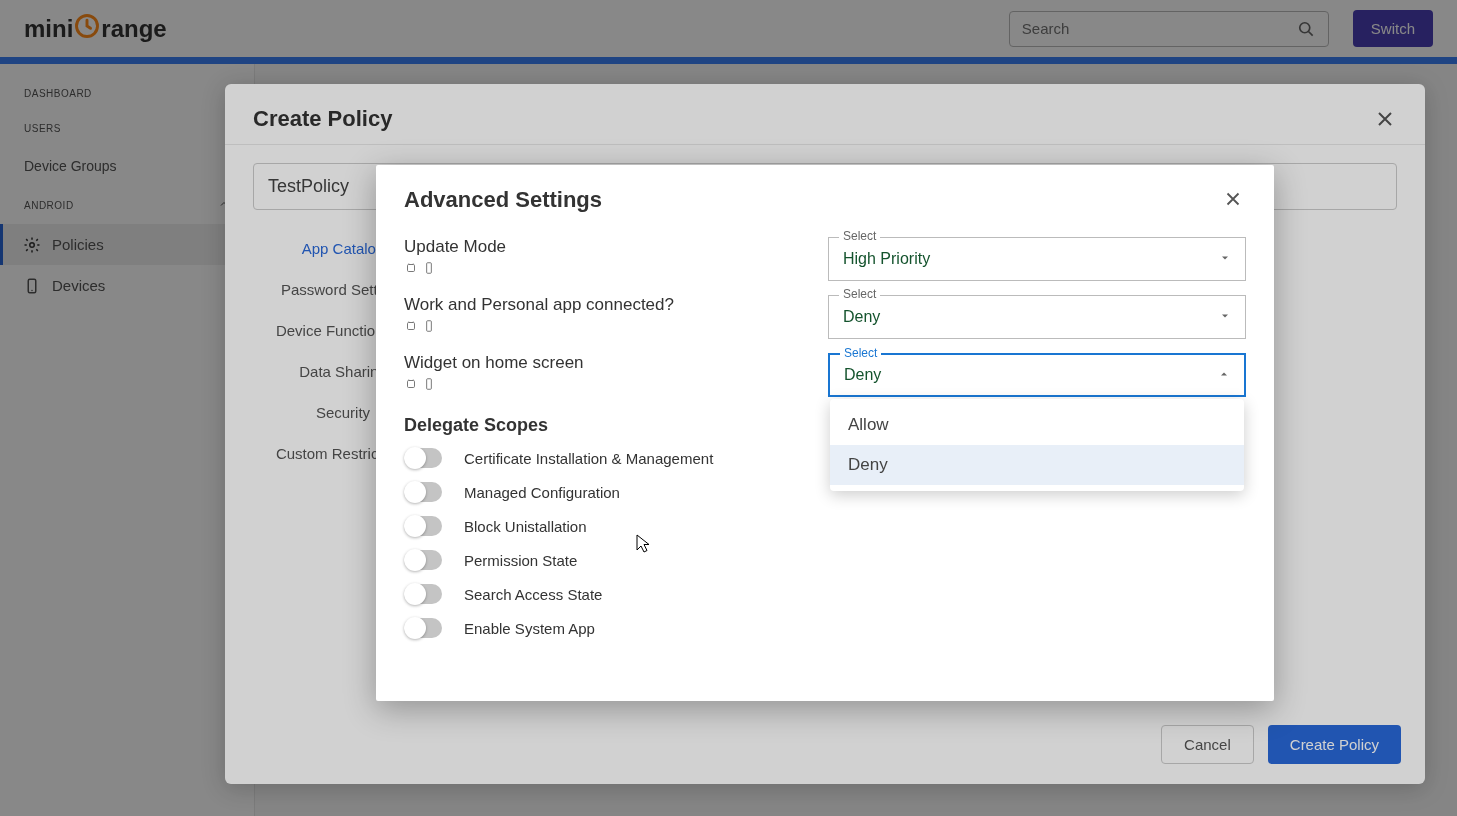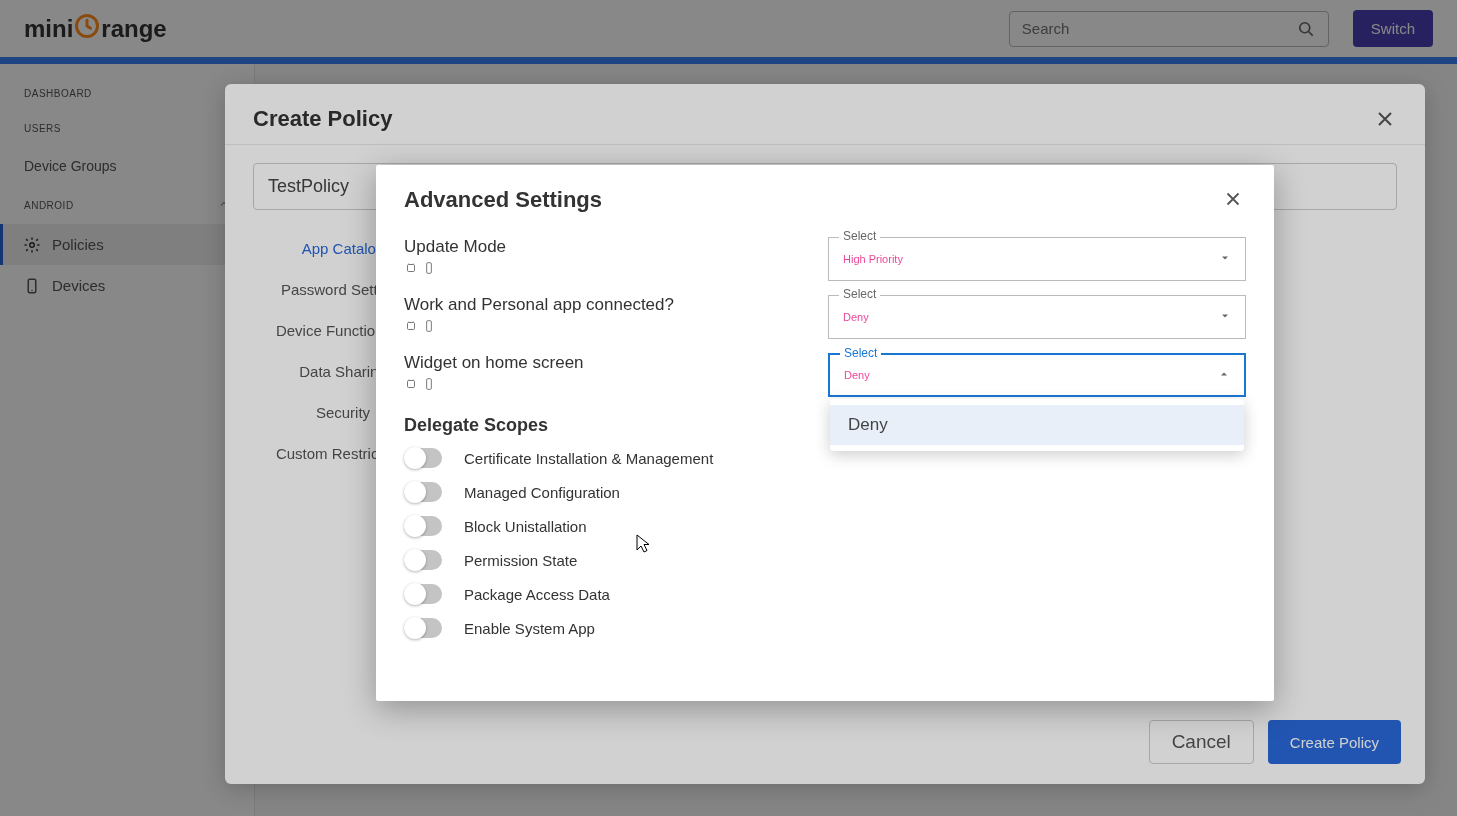--- a/index.html
+++ b/index.html
@@ -36,37 +36,37 @@
 .modal-policy { position: absolute; left: 225px; top: 84px; width: 1200px; height: 700px; background: #fff; border-radius: 6px; z-index: 20; display: flex; flex-direction: column; box-shadow: 0 4px 24px rgba(0,0,0,0.2); }
 .modal-policy-header { padding: 22px 28px 12px; display: flex; align-items: center; border-bottom: 1px solid #e8e8e8; }
 .modal-policy-title { font-size: 22px; font-weight: 600; color: #333; }
 .close-x { margin-left: auto; width: 24px; height: 24px; cursor: pointer; color: #555; }
 .modal-policy-body { flex: 1; padding: 18px 28px; overflow: hidden; }
 .policy-name-input { width: 100%; padding: 12px 14px; font-size: 18px; border: 1px solid #ccc; border-radius: 4px; margin-bottom: 18px; color: #444; }
 .policy-tabs { display: flex; flex-direction: column; width: 180px; float: left; }
 .policy-tabs .tab { padding: 12px 4px; font-size: 15px; color: #555; cursor: pointer; text-align: center; }
 .policy-tabs .tab.active { color: #2968d8; }
 .modal-policy-footer { padding: 14px 24px 20px; display: flex; justify-content: flex-end; gap: 14px; border-top: none; }
-.btn-cancel { padding: 10px 22px; background: #fff; border: 1px solid #ccc; color: #555; border-radius: 4px; font-size: 19px; cursor: pointer; }
+.btn-cancel { padding: 10px 22px; background: #fff; border: 1px solid #ccc; color: #555; border-radius: 4px; font-size: 15px; cursor: pointer; }
 .btn-create { padding: 10px 22px; background: #2968d8; border: none; color: #fff; border-radius: 4px; font-size: 15px; cursor: pointer; }
 
 
 .modal-adv { position: absolute; left: 376px; top: 165px; width: 898px; height: 536px; background: #fff; border-radius: 2px; z-index: 30; box-shadow: 0 8px 32px rgba(0,0,0,0.3); padding: 22px 28px 16px; }
 .modal-adv-header { display: flex; align-items: center; margin-bottom: 24px; }
 .modal-adv-title { font-size: 22px; font-weight: 700; color: #333; }
 .adv-row { display: flex; margin-bottom: 14px; }
 .adv-label-col { width: 424px; }
 .adv-label { font-size: 17px; color: #333; font-weight: 500; margin-bottom: 4px; }
 .adv-icons { display: flex; gap: 4px; color: #666; }
 .adv-icons svg { width: 14px; height: 14px; }
 .adv-select-col { flex: 1; }
 .mui-select { position: relative; border: 1px solid #bbb; border-radius: 0; height: 44px; padding: 0 14px; display: flex; align-items: center; }
 .mui-select.open { border: 2px solid #1976d2; }
 .mui-select-label { position: absolute; top: -9px; left: 10px; background: #fff; padding: 0 4px; font-size: 12px; color: #666; }
-.mui-select-value { font-size: 11px; color: #ec4899; flex: 1; }
+.mui-select-value { font-size: 16px; color: #14532d; flex: 1; }
 .mui-select-caret { color: #666; }
 .dropdown-menu { position: absolute; left: 0; right: 0; top: 44px; background: #fff; box-shadow: 0 4px 16px rgba(0,0,0,0.2); border-radius: 4px; z-index: 40; padding: 6px 0; }
 .dropdown-item { padding: 10px 18px; font-size: 17px; color: #444; cursor: pointer; }
 .dropdown-item.selected { background: #e8eff8; }
 
 .delegate-heading { font-size: 18px; font-weight: 600; color: #333; margin: 18px 0 12px; }
 .toggle-row { display: flex; align-items: center; gap: 22px; margin-bottom: 14px; }
 .toggle { width: 38px; height: 20px; background: #c4c4c4; border-radius: 10px; position: relative; cursor: pointer; }
 .toggle::after { content: ''; position: absolute; left: 0px; top: -1px; width: 22px; height: 22px; background: #fff; border-radius: 50%; box-shadow: 0 1px 3px rgba(0,0,0,0.3); }
 .toggle-label { font-size: 15px; color: #333; }
@@ -253,20 +253,21 @@
     <div class="adv-select-col">
       <div class="mui-select open">
         <span class="mui-select-label" style="color:#1976d2">Select</span>
         <span class="mui-select-value">Deny</span>
         <span class="mui-select-caret">
           <svg width="12" height="12" viewBox="0 0 24 24">
               <path d="M6 15l6-6 6 6" fill="#666"></path>
             </svg>
         </span>
         <div class="dropdown-menu">
+          <div class="dropdown-item">Allow</div>
           <div class="dropdown-item selected">Deny</div>
         </div>
       </div>
     </div>
   </div>
 
   <div class="delegate-heading">Delegate Scopes</div>
 
   <div class="toggle-row">
     <div class="toggle"></div>
@@ -279,21 +280,21 @@
   <div class="toggle-row">
     <div class="toggle"></div>
     <div class="toggle-label">Block Unistallation</div>
   </div>
   <div class="toggle-row">
     <div class="toggle"></div>
     <div class="toggle-label">Permission State</div>
   </div>
   <div class="toggle-row">
     <div class="toggle"></div>
-    <div class="toggle-label">Package Access Data</div>
+    <div class="toggle-label">Search Access State</div>
   </div>
   <div class="toggle-row">
     <div class="toggle"></div>
     <div class="toggle-label">Enable System App</div>
   </div>
 </div>
 
 <svg class="cursor-ptr" width="16" height="20" viewBox="0 0 16 20">
     <path d="M1 1l0 15 4-4 3 6 3-1.5-3-6 5 0z" fill="#fff" stroke="#000" stroke-width="1"></path>
   </svg>

